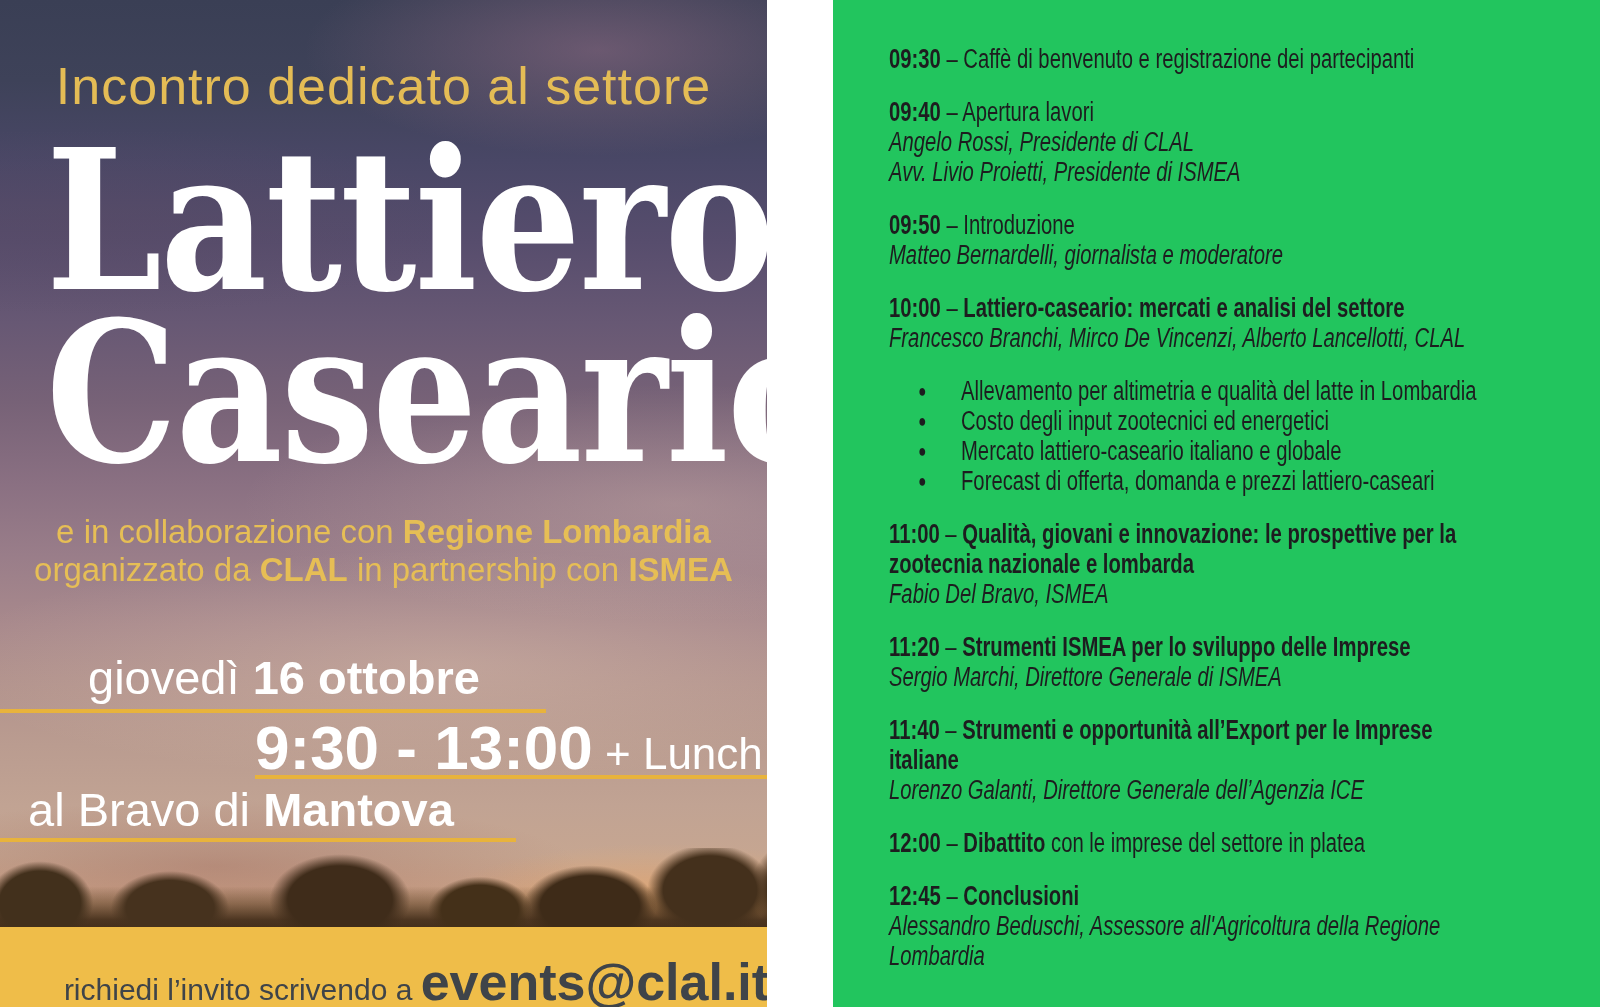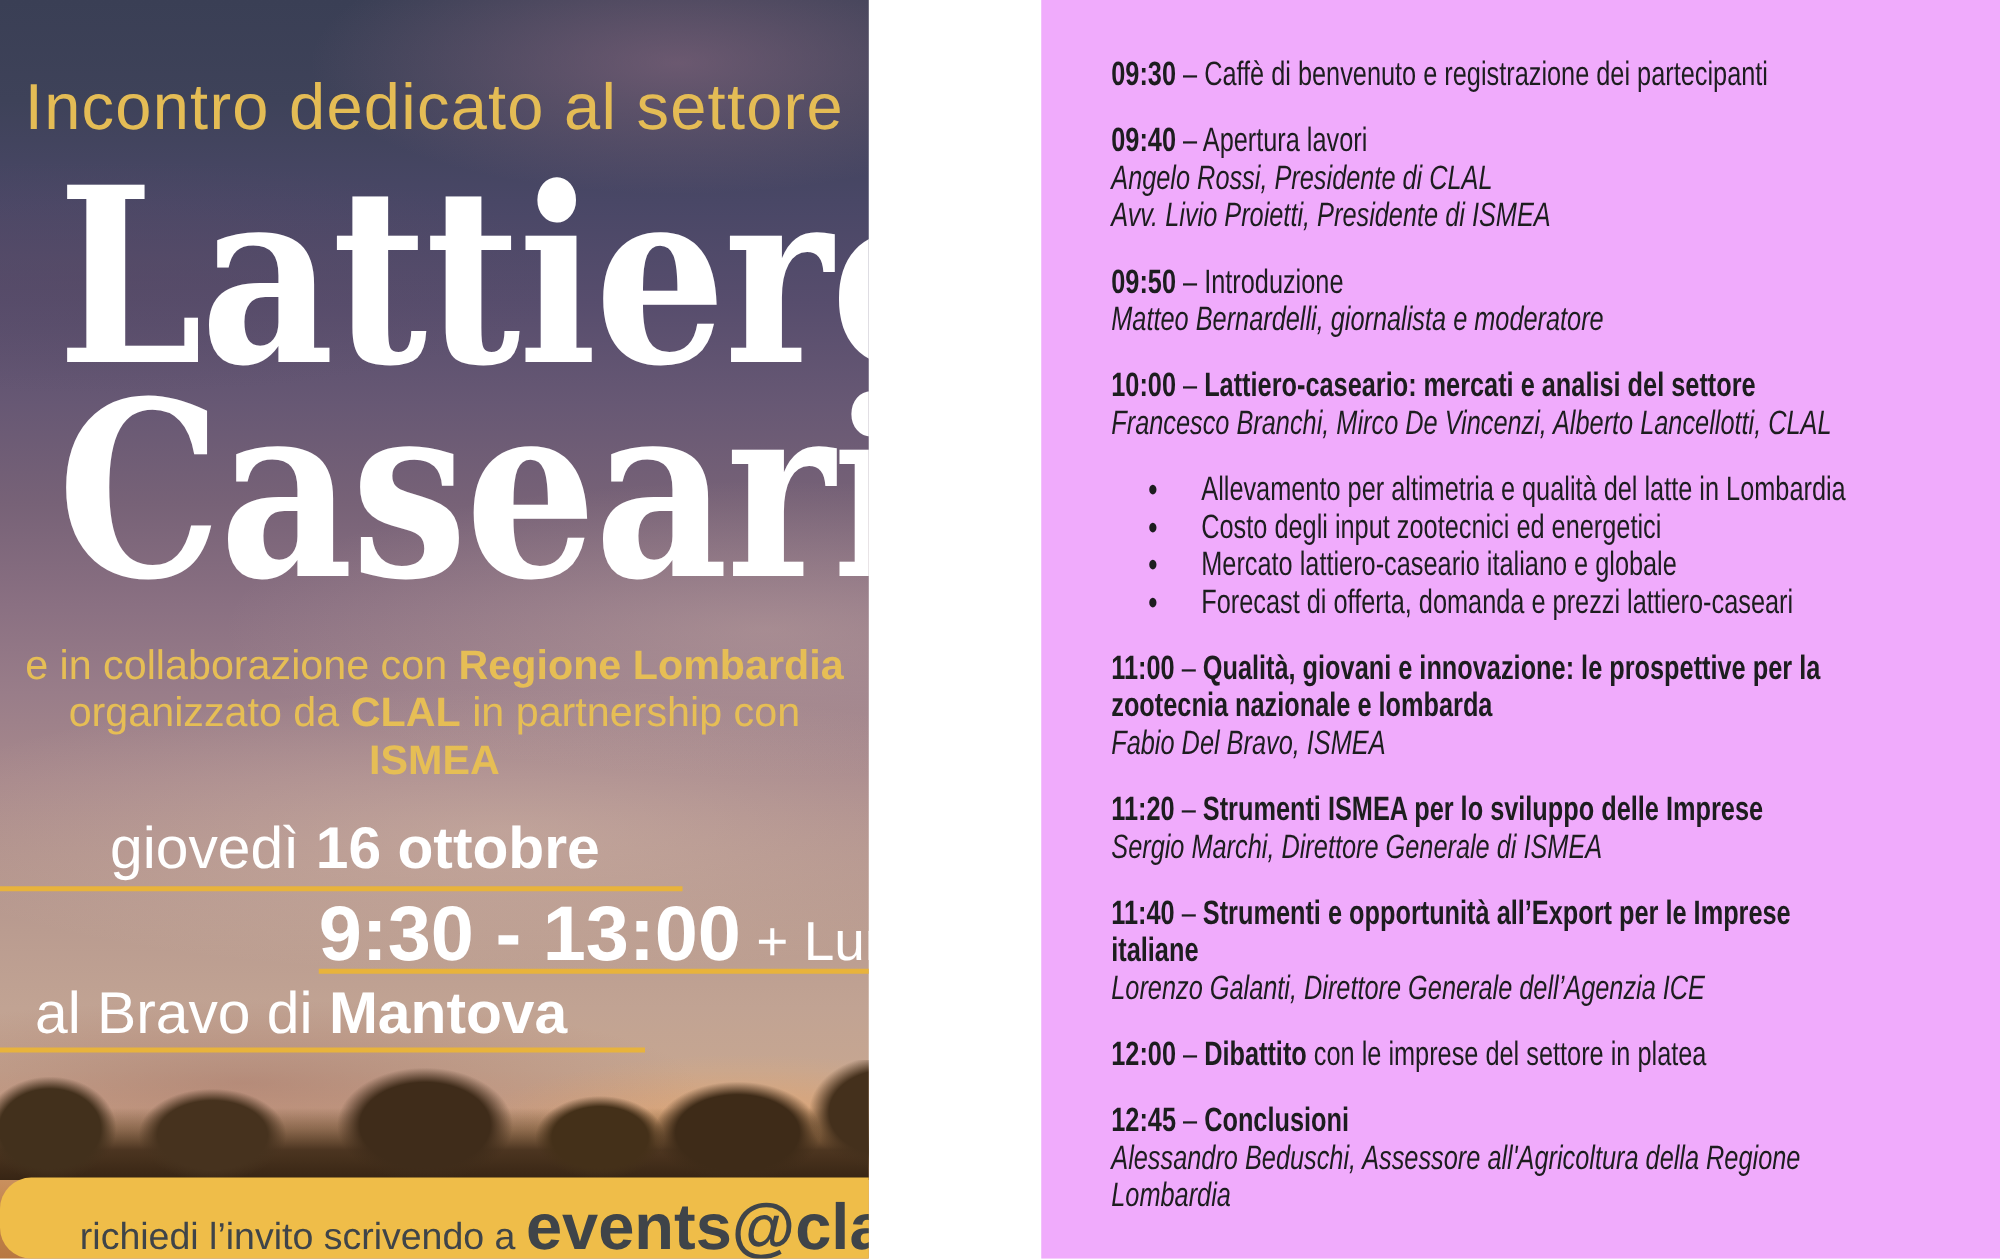--- a/index.html
+++ b/index.html
@@ -3,21 +3,21 @@
 <meta charset="utf-8">
 <style>
   html,body{margin:0;padding:0;}
   body{
     width:1600px;height:1007px;position:relative;overflow:hidden;
     background:#ffffff;font-family:"Liberation Sans",sans-serif;
   }
 
   
   .poster{
-    position:absolute;left:0;top:0;width:695px;height:1007px;overflow:hidden;
+    position:absolute;left:0;top:0;width:767px;height:1007px;overflow:hidden;
     background:
       radial-gradient(ellipse 420px 150px at 78% 5%,  rgba(145,108,132,.55), transparent 70%),
       radial-gradient(ellipse 520px 130px at 12% 22%, rgba(88,74,100,.50),  transparent 72%),
       radial-gradient(ellipse 620px 170px at 88% 50%, rgba(224,196,178,.30), transparent 70%),
       radial-gradient(ellipse 700px 160px at 58% 66%, rgba(238,213,188,.28), transparent 72%),
       radial-gradient(ellipse 520px 95px  at 28% 86%, rgba(148,92,82,.35),  transparent 70%),
       radial-gradient(ellipse 320px 90px  at 86% 90%, rgba(255,176,92,.45), transparent 70%),
       linear-gradient(to bottom,
         #3a3f55 0%, #3e4259 8%, #494766 16%, #574d6d 24%, #675874 32%,
         #776277 40%, #8a7082 48%, #997d89 55%, #a8898c 62%, #b2938d 68%,
@@ -71,28 +71,28 @@
   .place-line{position:absolute;left:28px;top:782px;font-size:47px;color:#fff;white-space:nowrap;}
 
   .rule{position:absolute;height:4px;background:#e8b33c;}
   .rule-1{left:0;top:709px;width:546px;}
   .rule-2{left:255px;top:775px;width:578px;}
   .rule-3{left:0;top:838px;width:516px;}
 
   .footer-bar{
     position:absolute;left:0;bottom:0;width:833px;height:64px;background:#efbd49;
     display:flex;align-items:baseline;justify-content:center;
-    color:#3f4449;padding-top:1px;border-radius:25px;
+    color:#3f4449;padding-top:16px;
   }
   .footer-bar .inner{display:flex;align-items:baseline;margin-top:9px;}
   .footer-bar .sr{font-size:30px;font-weight:400;white-space:pre;}
   .footer-bar .sb{font-size:52px;font-weight:700;white-space:pre;}
 
   
-  .agenda-panel{position:absolute;left:833px;top:0;width:767px;height:1007px;background:#f0abfc;}
+  .agenda-panel{position:absolute;left:833px;top:0;width:767px;height:1007px;background:#22c55e;}
   .agenda{
     position:absolute;left:56px;top:44px;width:900px;
     transform:scaleX(0.75);transform-origin:0 0;
     font-size:27px;line-height:30px;color:#1d1d1f;white-space:nowrap;
   }
   .agenda-item{margin-bottom:23px;}
   .agenda-time{font-weight:700;}
   .tb{font-weight:700;}
   .speaker{font-style:italic;}
   ul.bullets{list-style:none;margin:23px 0 0 0;padding:0;}

